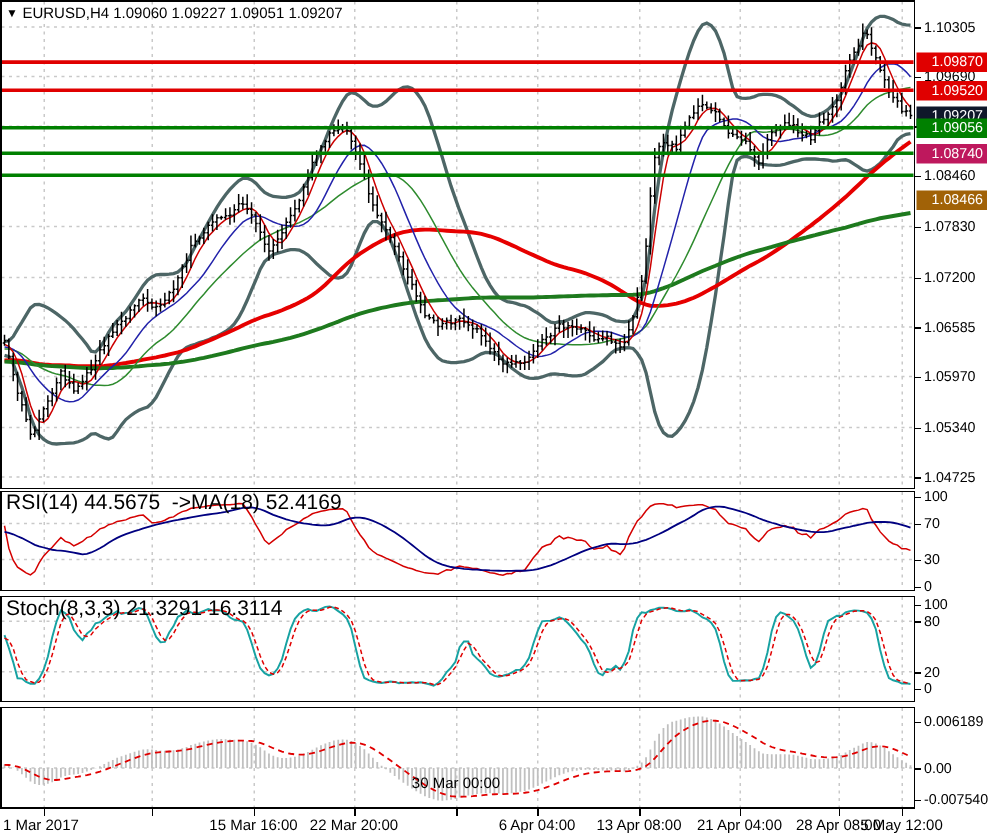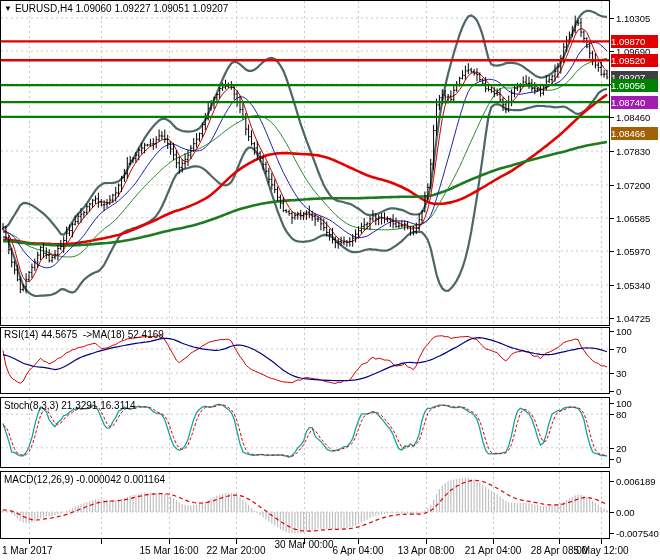--- a/index.html
+++ b/index.html
@@ -1,22 +1,22 @@
 <!DOCTYPE html>
 <html><head>
 <meta charset="utf-8">
 <style>
   html,body{margin:0;padding:0;background:#fff;}
   body{width:660px;height:560px;overflow:hidden;font-family:"Liberation Sans",sans-serif;}
   #stage{position:relative;width:660px;height:500px;background:#fff;}
   #chart-svg{position:absolute;left:0;top:0;}
   .txt{position:absolute;color:#000;font-size:9.5px;line-height:11px;white-space:pre;pointer-events:none;}
-  .panel-label{font-size:10px;}
+  .panel-label{font-size:14px;}
   .tick-label{font-size:9.5px;}
-  .badge{position:absolute;left:611px;width:47px;height:13px;color:#fff;font-size:9.5px;line-height:13px;padding-left:0;box-sizing:border-box;white-space:nowrap;}
+  .badge{position:absolute;left:611px;width:47px;height:13px;color:#fff;font-size:9.5px;line-height:13px;padding-left:10px;box-sizing:border-box;white-space:nowrap;}
   .time-label{position:absolute;font-size:10px;color:#000;white-space:nowrap;}
   #title-row{position:absolute;left:4px;top:3px;font-size:10px;color:#000;white-space:pre;}
   #title-row .tri{font-size:8px;vertical-align:1px;margin-right:3px;}
 </style>
 </head>
 <body>
 
 <div id="stage">
   <svg id="chart-svg" width="660" height="560">
       <defs>
@@ -153,21 +153,20 @@
       <line x1="426.5" y1="539" x2="426.5" y2="544" stroke="#000000" stroke-width="1" shape-rendering="crispEdges"></line>
       <line x1="493.5" y1="539" x2="493.5" y2="544" stroke="#000000" stroke-width="1" shape-rendering="crispEdges"></line>
       <line x1="559.5" y1="539" x2="559.5" y2="544" stroke="#000000" stroke-width="1" shape-rendering="crispEdges"></line>
       <line x1="601.5" y1="539" x2="601.5" y2="544" stroke="#000000" stroke-width="1" shape-rendering="crispEdges"></line>
     </svg>
 
   <div id="title-row" class="txt"><span class="tri">▼</span><span>EURUSD,H4 1.09060 1.09227 1.09051 1.09207</span></div>
 
   <div class="txt panel-label" style="left:4px;top:329px;">RSI(14) 44.5675  -&gt;MA(18) 52.4169</div>
   <div class="txt panel-label" style="left:4px;top:400px;">Stoch(8,3,3) 21.3291 16.3114</div>
-  <div class="txt panel-label" style="left:4px;top:474px;">MACD(12,26,9) -0.000042 0.001164</div>
 
   <div id="labels-layer">
       <div class="txt tick-label" style="left: 616px; top: 13.0096px;">1.10305</div>
       <div class="txt tick-label" style="left: 616px; top: 46.0719px;">1.09690</div>
       <div class="txt tick-label" style="left: 616px; top: 79.1342px;">1.09075</div>
       <div class="txt tick-label" style="left: 616px; top: 112.197px;">1.08460</div>
       <div class="txt tick-label" style="left: 616px; top: 146.065px;">1.07830</div>
       <div class="txt tick-label" style="left: 616px; top: 179.934px;">1.07200</div>
       <div class="txt tick-label" style="left: 616px; top: 212.996px;">1.06585</div>
       <div class="txt tick-label" style="left: 616px; top: 246.059px;">1.05970</div>
@@ -181,28 +180,28 @@
       <div class="txt tick-label" style="left: 616px; top: 409.2px;">80</div>
       <div class="txt tick-label" style="left: 616px; top: 442.8px;">20</div>
       <div class="txt tick-label" style="left: 616px; top: 454px;">0</div>
       <div class="txt tick-label" style="left: 616px; top: 476.055px;">0.006189</div>
       <div class="txt tick-label" style="left: 616px; top: 507px;">0.00</div>
       <div class="txt tick-label" style="left: 616px; top: 527.665px;">-0.007540</div>
       <div class="time-label" style="top: 545px; left: 2px;">1 Mar 2017</div>
       <div class="time-label" style="top: 545px; left: 101px; transform: translateX(-50%); margin-top: 25px;">8 Mar 12:00</div>
       <div class="time-label" style="top: 545px; left: 169px; transform: translateX(-50%);">15 Mar 16:00</div>
       <div class="time-label" style="top: 545px; left: 236px; transform: translateX(-50%);">22 Mar 20:00</div>
-      <div class="time-label" style="top: 539px; left: 304px; transform: translateX(-50%);">30 Mar 00:00</div>
+      <div class="time-label" style="top: 517px; left: 304px; transform: translateX(-50%);">30 Mar 00:00</div>
       <div class="time-label" style="top: 545px; left: 358px; transform: translateX(-50%);">6 Apr 04:00</div>
       <div class="time-label" style="top: 545px; left: 426px; transform: translateX(-50%);">13 Apr 08:00</div>
       <div class="time-label" style="top: 545px; left: 493px; transform: translateX(-50%);">21 Apr 04:00</div>
       <div class="time-label" style="top: 545px; left: 559px; transform: translateX(-50%);">28 Apr 08:00</div>
       <div class="time-label" style="top: 545px; left: 601px; transform: translateX(-50%);">5 May 12:00</div>
     </div>
   <div id="badges-layer">
       <div class="badge" style="background: rgb(224, 0, 0); top: 34.8951px;">1.09870</div>
       <div class="badge" style="background: rgb(224, 0, 0); top: 53.7111px;">1.09520</div>
-      <div class="badge" style="background: #404040; top: 70.5379px;">1.09207</div>
+      <div class="badge" style="background: #0f172a; top: 70.5379px;">1.09207</div>
       <div class="badge" style="background: rgb(0, 128, 0); top: 78.6557px;">1.09056</div>
-      <div class="badge" style="background: #a21caf; top: 95.6438px;">1.08740</div>
+      <div class="badge" style="background: #be185d; top: 95.6438px;">1.08740</div>
       <div class="badge" style="background: #a16207; top: 127px;">1.08466</div>
     </div>
 </div>
 
 </body></html>

